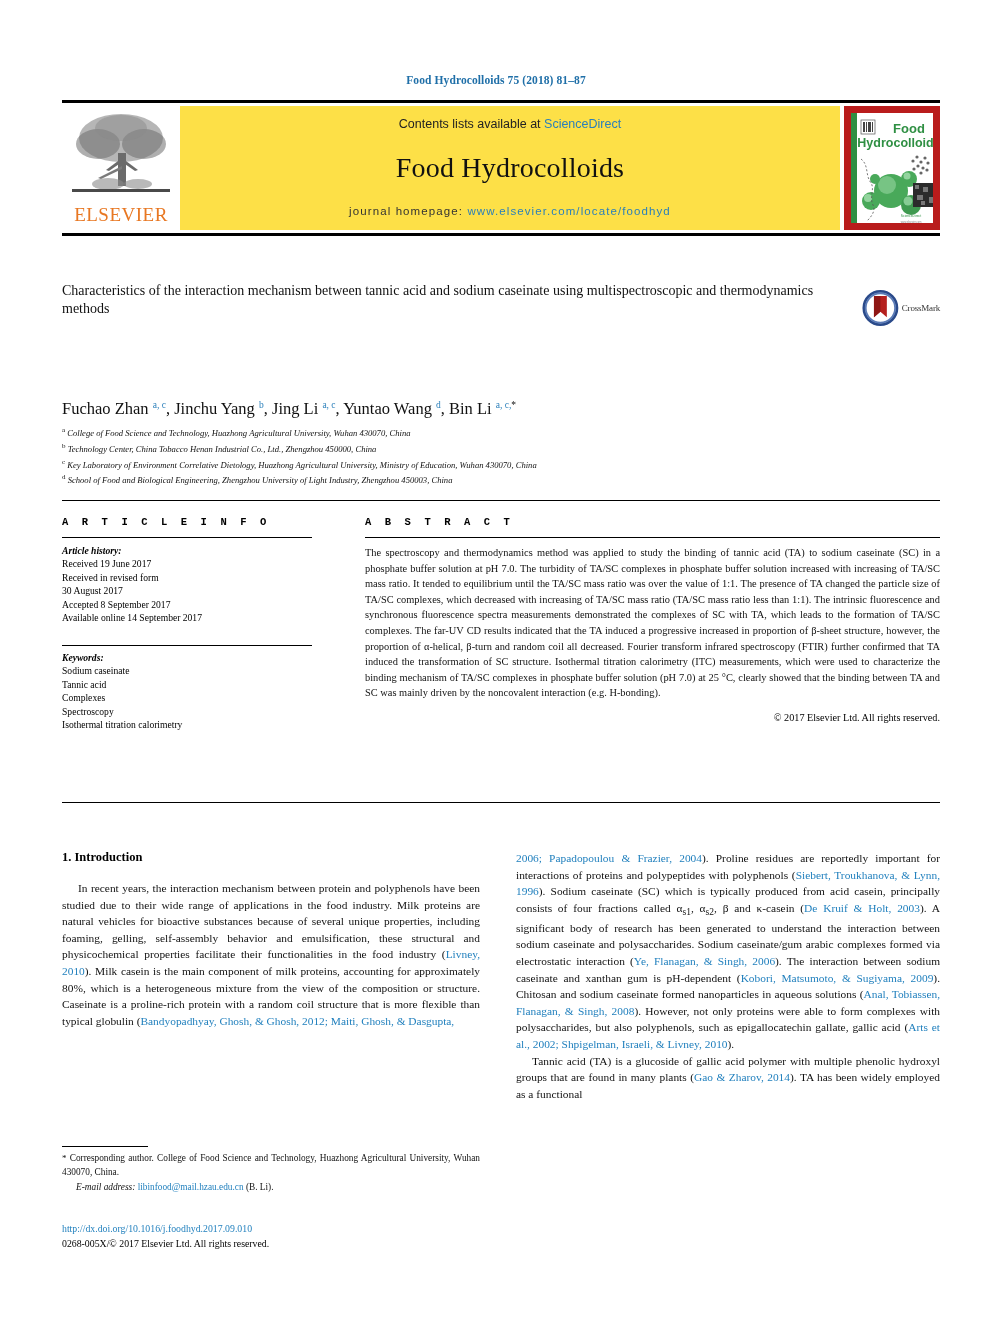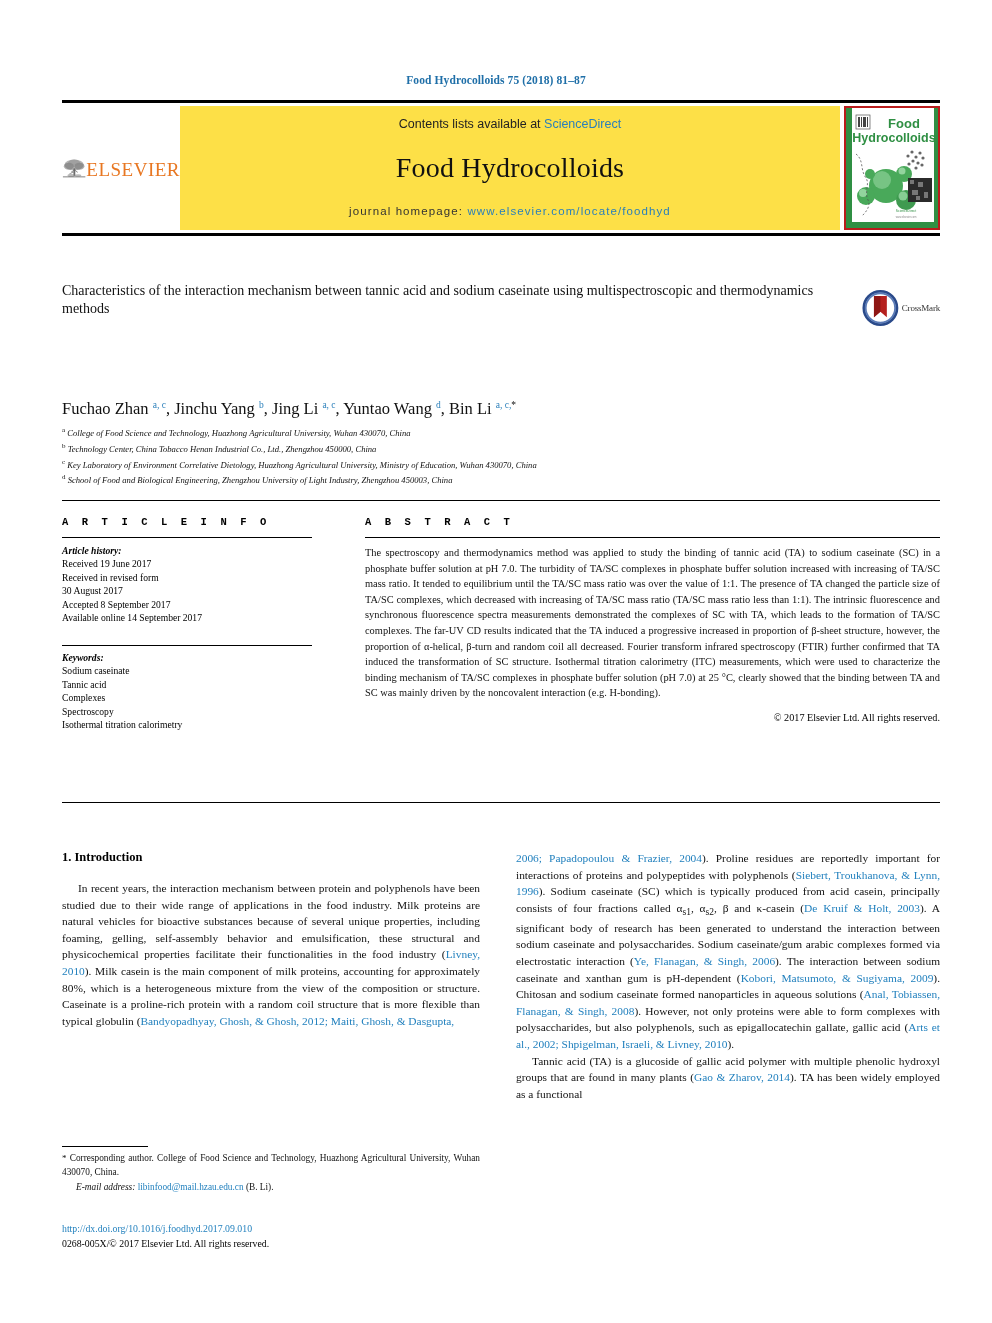--- a/index.html
+++ b/index.html
@@ -52,21 +52,21 @@
     display: flex;
     align-items: stretch;
     height: 124px;
     margin-top: 3px;
     margin-bottom: 3px;
   }
   .elsevier-logo {
     width: 118px;
     flex: 0 0 118px;
     display: flex;
-    flex-direction: row;
+    flex-direction: column;
     align-items: center;
     justify-content: flex-start;
     padding-top: 2px;
   }
   .tree-svg { display:block; }
   .elsevier-word {
     font-family: "Liberation Serif", serif;
     font-size: 19px;
     letter-spacing: 0.5px;
     color: #E87722;
@@ -103,21 +103,21 @@
     letter-spacing: 1.1px;
     color: #333;
   }
   .homepage-line .url { color: #2a7fba; }
 
   
   .cover-thumb {
     flex: 0 0 96px;
     width: 96px;
     margin-left: 4px;
-    border: 2px solid #b91c1c;
+    border: 7px solid #b91c1c;
     position: relative;
     background: #fff;
     overflow: hidden;
   }
 
   
   .title-block {
     position: absolute;
     left: 62px; top: 282px;
     width: 800px;

